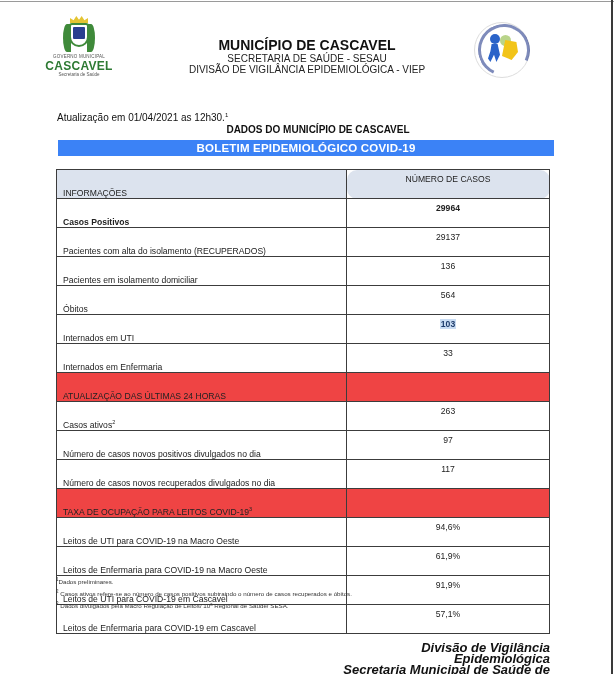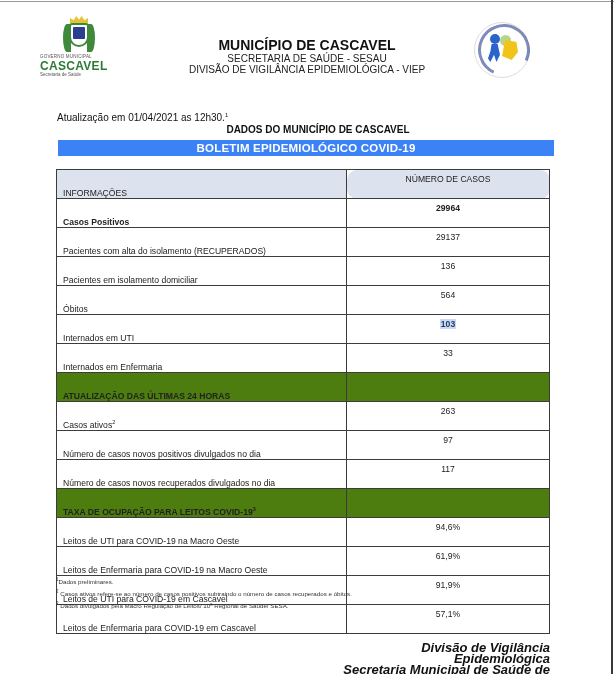--- a/index.html
+++ b/index.html
@@ -6,21 +6,21 @@
   body {
     width: 614px; height: 674px; position: relative; overflow: hidden;
     background: #ffffff;
     font-family: "Liberation Sans", sans-serif;
     color: #1a1a1a;
   }
   .top-rule { position: absolute; left: 0; top: 1px; width: 614px; height: 1px; background: #9a9a9a; }
   .right-rule { position: absolute; right: 1px; top: 0; width: 2px; height: 674px; background: #3a3a3a; }
 
   
-  .logo-left { position: absolute; left: 40px; top: 14px; width: 78px; height: 64px; }
+  .logo-left { position: absolute; left: 40px; top: 14px; width: 78px; height: 64px; text-align: center; }
   .crest { position: absolute; left: 23px; top: 2px; width: 32px; height: 38px; }
   .crest .crown { position: absolute; left: 7px; top: 0; width: 18px; height: 7px; background: #e4c432; clip-path: polygon(0 100%, 0 30%, 20% 60%, 35% 0, 50% 55%, 65% 0, 80% 60%, 100% 30%, 100% 100%); }
   .crest .leaf-l { position: absolute; left: 0; top: 8px; width: 8px; height: 28px; border-radius: 50% 0 0 50%; background: #3f8a3a; }
   .crest .leaf-r { position: absolute; right: 0; top: 8px; width: 8px; height: 28px; border-radius: 0 50% 50% 0; background: #3f8a3a; }
   .crest .shield { position: absolute; left: 6px; top: 7px; width: 20px; height: 24px; background: #fff; border: 2px solid #3f8a3a; border-radius: 3px 3px 10px 10px; box-sizing: border-box; }
   .crest .shield::after { content: ""; position: absolute; left: 2px; top: 2px; width: 12px; height: 12px; background: #2a3f8f; border-radius: 1px; }
   .logo-left .gov { position: absolute; left: 0; top: 40px; width: 78px; font-size: 4.5px; color: #555; letter-spacing: 0.2px; }
   .logo-left .city { position: absolute; left: 0; top: 45px; width: 78px; font-size: 12px; font-weight: 700; color: #2d7a33; letter-spacing: 0.3px; }
   .logo-left .sec { position: absolute; left: 0; top: 58px; width: 78px; font-size: 4.5px; color: #555; }
 
@@ -43,21 +43,21 @@
   .update sup { font-size: 6px; }
   .subtitle { position: absolute; left: 161px; top: 123px; width: 314px; text-align: center; font-size: 10px; font-weight: 700; line-height: 13px; color: #111; }
 
   
   table.data { position: absolute; left: 56px; top: 169px; width: 494px; border-collapse: collapse; table-layout: fixed; font-size: 8.6px; color: #222; }
   table.data td { border: 1px solid #3c3c3c; padding: 0 6px; height: 24px; vertical-align: bottom; }
   table.data td.label { width: 277px; }
   table.data td.val { text-align: center; vertical-align: top; padding-top: 4px; }
   table.data tr.hdr td { background: #dce3ee; }
   table.data tr.hdr td.val { padding-top: 4px; border-radius: 10px; }
-  table.data tr.section td { background: #4d7c0f; font-weight: 700; }
+  table.data tr.section td { background: #ef4444; font-weight: 400; }
   table.data tr.bold td { font-weight: 700; }
   table.data sup { font-size: 5.5px; }
   .sel { background: #c9dcf3; padding: 0 1px; color: #1e3c6b; font-weight: 700; }
 
   .notes { position: absolute; left: 56px; top: 575px; font-size: 6.2px; line-height: 10px; color: #333; }
   .notes sup { font-size: 4.5px; }
 
   .sign { position: absolute; left: 330px; top: 642px; width: 220px; text-align: right; font-size: 13px; font-weight: 700; font-style: italic; line-height: 11px; color: #111; }
 </style>
 </head>

